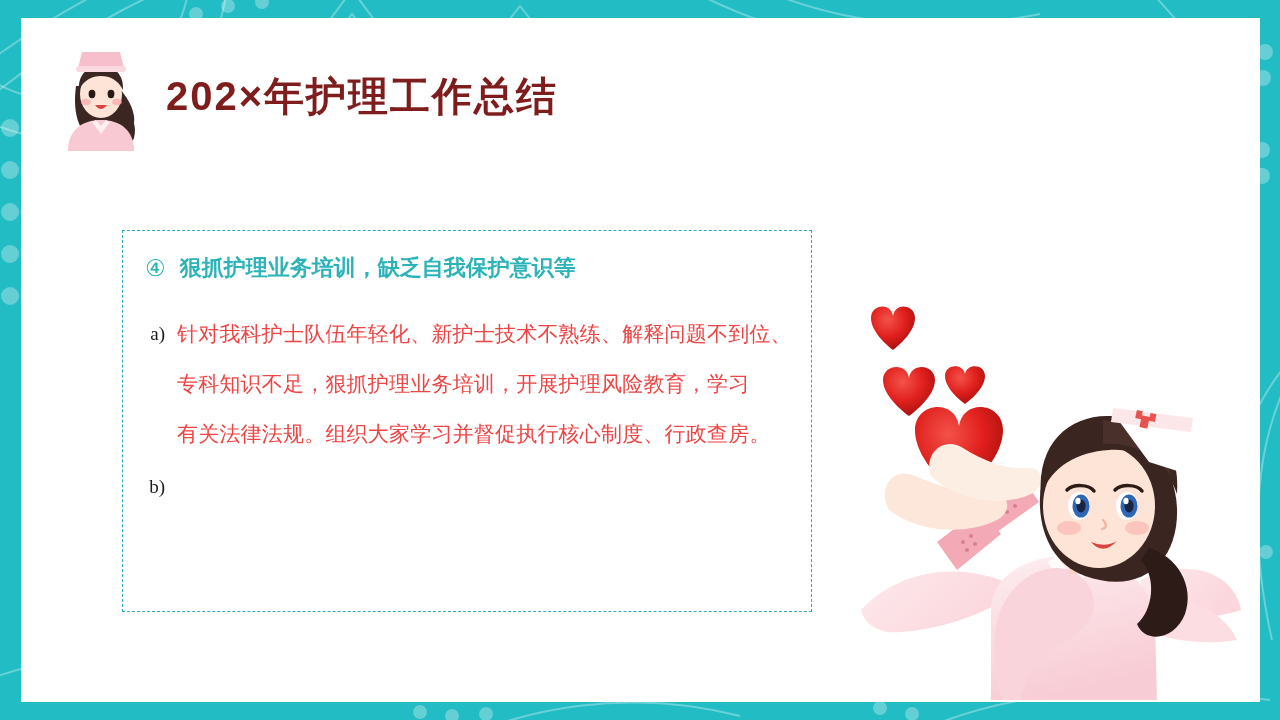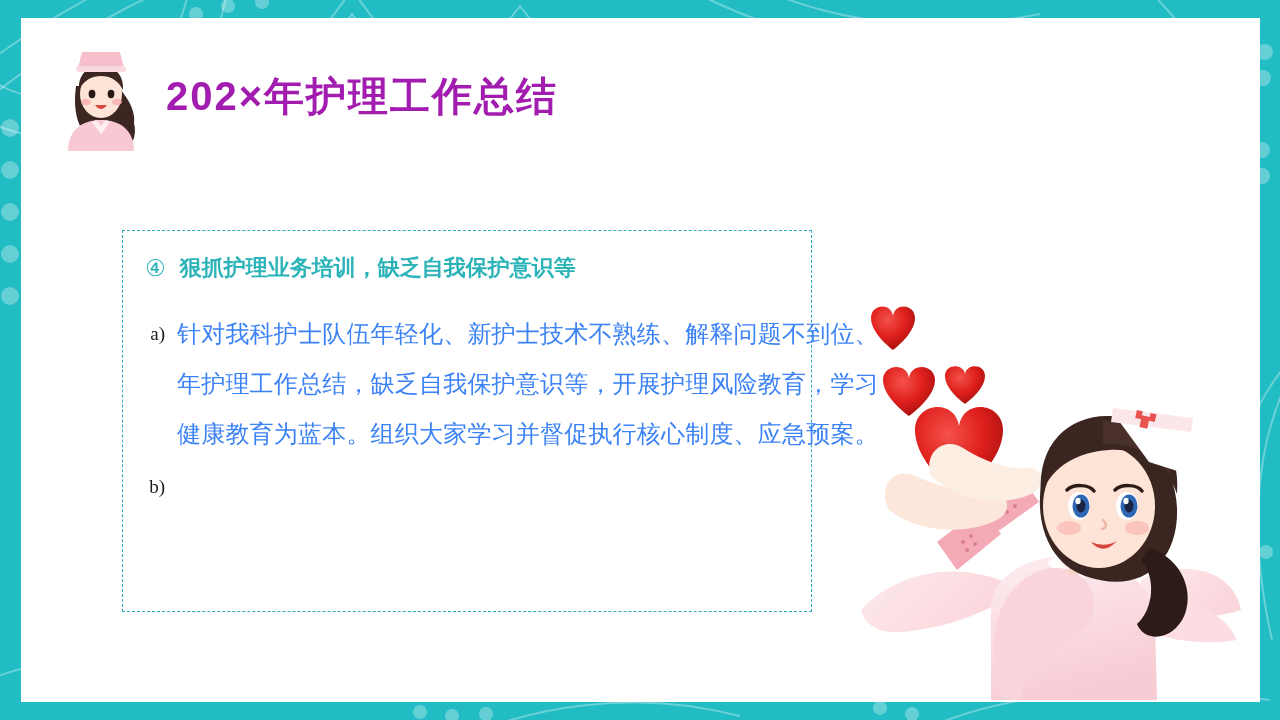--- a/index.html
+++ b/index.html
@@ -60,21 +60,21 @@
     top: 28px;
     width: 90px;
     height: 105px;
   }
   .slide-title {
     position: absolute;
     left: 145px;
     top: 58px;
     font-size: 40px;
     font-weight: bold;
-    color: #a21caf;
+    color: #7f1d1d;
     letter-spacing: 2px;
     white-space: nowrap;
     line-height: 1;
   }
 
   
   .content-box {
     position: absolute;
     left: 101px;   
     top: 212px;    
@@ -122,26 +122,25 @@
     font-size: 19px;
     color: #1a1a1a;
     line-height: 50px;
     box-sizing: border-box;
     font-family: "Liberation Serif", "DejaVu Serif", serif;
   }
   .item-lines {
     flex: 1 1 auto;
   }
   .item-line {
-    font-size: 24px;
-    color: #3b82f6;
+    font-size: 21px;
+    color: #ef4444;
     line-height: 50px;
     letter-spacing: 0.2px;
     white-space: nowrap;
-    text-align: center;
   }
 
   
   .nurse-illustration {
     position: absolute;
     left: 820px;
     top: 262px;
     width: 400px;
     height: 420px;
   }
@@ -250,22 +249,22 @@
         <span class="circled-num">④</span>
         <span>狠抓护理业务培训，缺乏自我保护意识等</span>
       </div>
 
       <div class="body-list">
 
         <div class="list-item">
           <div class="item-marker">a)</div>
           <div class="item-lines">
             <div class="item-line">针对我科护士队伍年轻化、新护士技术不熟练、解释问题不到位、</div>
-            <div class="item-line">年护理工作总结，缺乏自我保护意识等，开展护理风险教育，学习</div>
-            <div class="item-line">健康教育为蓝本。组织大家学习并督促执行核心制度、应急预案。</div>
+            <div class="item-line">专科知识不足，狠抓护理业务培训，开展护理风险教育，学习</div>
+            <div class="item-line">有关法律法规。组织大家学习并督促执行核心制度、行政查房。</div>
           </div>
         </div>
 
         <div class="list-item">
           <div class="item-marker">b)</div>
           <div class="item-lines">
           </div>
         </div>
 
       </div>

